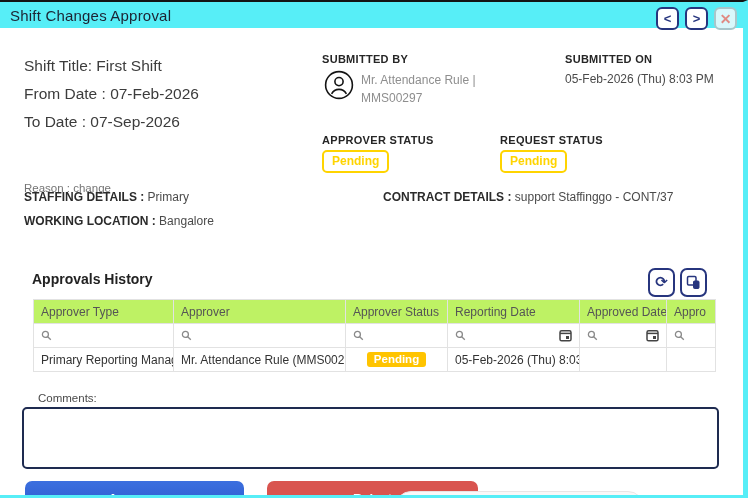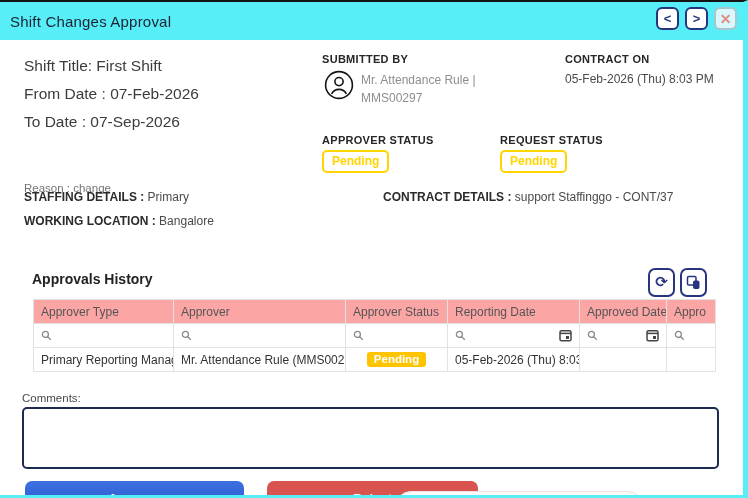--- a/index.html
+++ b/index.html
@@ -7,21 +7,21 @@
     position:relative;width:748px;height:498px;overflow:hidden;
     box-sizing:border-box;background:#fff;
     border-top:2px solid #141414;
     border-right:5px solid #57eef7;
     border-bottom:3px solid #57eef7;
     font-family:"Liberation Sans",sans-serif;
     color:#333;
   }
   
   .titlebar{
-    position:absolute;left:0;top:0;width:743px;height:38px;
+    position:absolute;left:0;top:0;width:743px;height:26px;
     background:#57eef7;display:flex;align-items:center;
   }
   .titlebar .title{
     margin-left:10px;font-size:15px;font-weight:500;color:#1c2333;letter-spacing:.2px;
   }
   .nav-btns{position:absolute;right:6px;top:5px;display:flex;gap:6px;}
   .sq-btn{
     width:23px;height:23px;box-sizing:border-box;border:2px solid #27357e;border-radius:6px;
     background:#fff;color:#27357e;font-weight:bold;font-size:13px;
     display:flex;align-items:center;justify-content:center;cursor:pointer;line-height:1;
@@ -49,21 +49,21 @@
   }
   .icon-btn .refresh-glyph{font-size:15px;font-weight:bold;line-height:1;font-family:"DejaVu Sans",sans-serif;}
   table.hist{
     border-collapse:collapse;table-layout:fixed;width:682px;background:#fff;
     font-size:12px;
   }
   table.hist th,table.hist td{
     border:1px solid #e2e2e2;padding:3px 7px;text-align:left;overflow:hidden;
     white-space:nowrap;height:17px;box-sizing:content-box;
   }
-  table.hist th{background:#fca5a5;color:#555;font-weight:normal;font-size:12px;}
+  table.hist th{background:#bef264;color:#555;font-weight:normal;font-size:12px;}
   td.filter{background:#fff;}
   .filter-inner{display:flex;align-items:center;justify-content:space-between;height:13px;}
   .badge-fill{
     display:inline-block;background:#ffc400;color:#fff;font-weight:bold;font-size:11.5px;
     border-radius:3px;padding:1px 7px 2px;
   }
   .status-cell{text-align:center !important;}
   
   .comments-label{font-size:11.5px;color:#4a4a4a;}
   textarea.comments{
@@ -113,21 +113,21 @@
     <span>
       <svg width="30" height="30" viewBox="0 0 30 30">
         <circle cx="15" cy="15" r="13.4" fill="none" stroke="#141414" stroke-width="1.6"></circle>
         <circle cx="15" cy="11.6" r="4.1" fill="none" stroke="#141414" stroke-width="1.6"></circle>
         <path d="M7.6 23.8a8.4 8.4 0 0 1 14.8 0" fill="none" stroke="#141414" stroke-width="1.6"></path>
       </svg>
     </span>
   </div>
   <div class="abs gray-val" style="left:361px;top:69px;width:150px;">Mr. Attendance Rule | MMS00297</div>
 
-  <div class="abs sec-label" style="left:565px;top:51px;">CONTRACT ON</div>
+  <div class="abs sec-label" style="left:565px;top:51px;">SUBMITTED ON</div>
   <div class="abs dark-val" style="left:565px;top:70px;">05-Feb-2026 (Thu) 8:03 PM</div>
 
   <div class="abs sec-label" style="left:322px;top:132px;">APPROVER STATUS</div>
   <div class="abs" style="left:322px;top:148px;">
     <span class="badge-outline">Pending</span>
   </div>
   <div class="abs sec-label" style="left:500px;top:132px;">REQUEST STATUS</div>
   <div class="abs" style="left:500px;top:148px;">
     <span class="badge-outline">Pending</span>
   </div>
@@ -262,20 +262,20 @@
           <span class="badge-fill">Pending</span>
         </td>
         <td>05-Feb-2026 (Thu) 8:03 PM</td>
         <td></td>
         <td></td>
       </tr>
     </tbody>
       </table>
   </div>
 
-  <div class="abs comments-label" style="left:22px;top:390px;">Comments:</div>
+  <div class="abs comments-label" style="left:38px;top:390px;">Comments:</div>
   <textarea class="comments" style=""></textarea>
 
   <button class="action-btn approve">Approve</button>
   <button class="action-btn reject">Reject</button>
   <div class="toast"></div>
 
 </div>
 
 </body></html>

